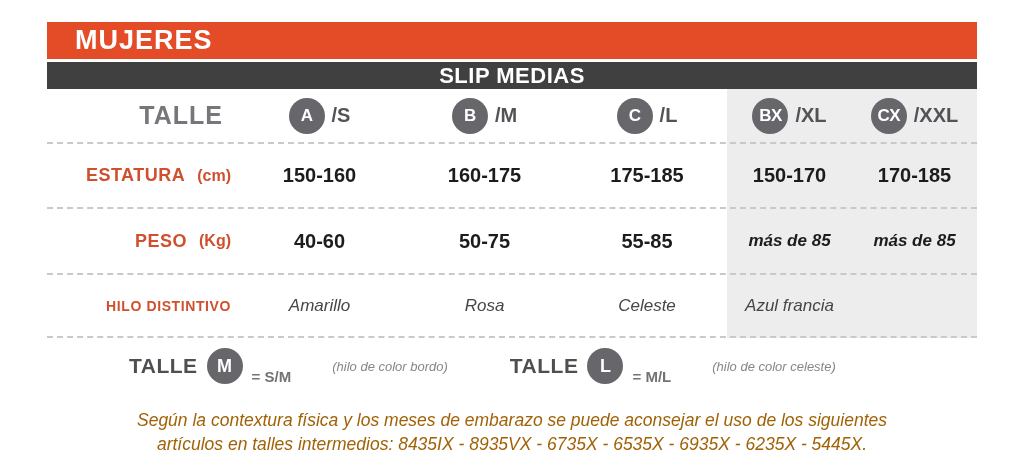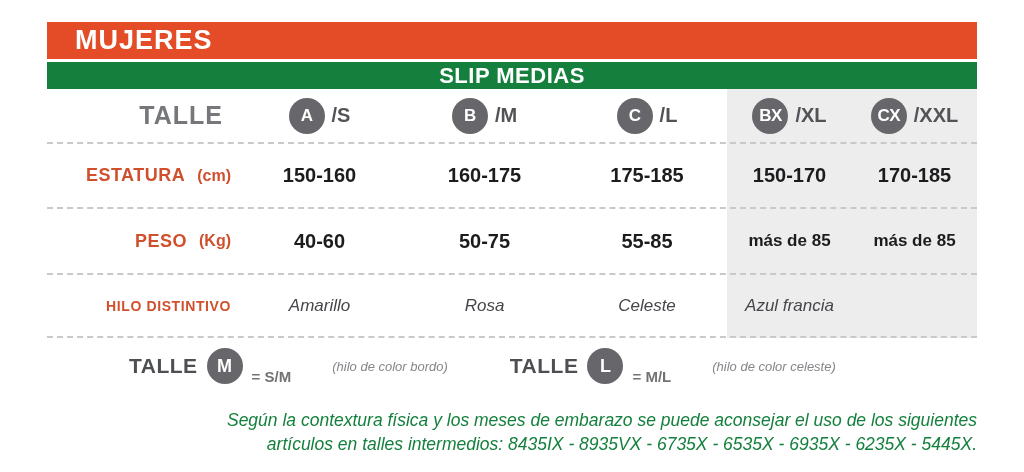--- a/index.html
+++ b/index.html
@@ -12,21 +12,21 @@
   .sheet{position:absolute;left:47px;top:22px;width:930px;}
 
   
   .bar-orange{
     height:37px;background:#E34C26;color:#fff;
     display:flex;align-items:center;
     font-weight:bold;font-size:27px;letter-spacing:1px;
     padding-left:28px;box-sizing:border-box;
   }
   .bar-gray{
-    margin-top:3px;height:27px;background:#15803d;color:#fff;
+    margin-top:3px;height:27px;background:#404040;color:#fff;
     display:flex;align-items:center;justify-content:center;
     font-weight:bold;font-size:22px;letter-spacing:0.5px;
   }
 
   
   .table-wrap{position:relative;}
   .highlight{
     position:absolute;left:680px;top:0;width:250px;height:100%;
     background:#EDEDEE;z-index:0;
   }
@@ -55,43 +55,43 @@
     display:flex;align-items:center;justify-content:center;
     font-weight:bold;font-size:17px;letter-spacing:-0.5px;
   }
   .suffix{font-weight:bold;font-size:20px;color:#535357;}
 
   .row-label{font-weight:bold;font-size:18px;color:#D0502E;letter-spacing:0.5px;}
   .row-unit{font-weight:bold;font-size:16px;color:#D0502E;}
   .r3 .row-label{font-size:14px;letter-spacing:0.6px;}
 
   .val{font-weight:bold;font-size:20px;color:#1C1C1E;}
-  .val.small{font-size:17px;}
+  .val.small{font-size:17px;font-style:italic;}
   .r3 .val{font-weight:normal;font-style:italic;font-size:17px;color:#46464A;}
 
   
   .notes{
     height:56px;display:flex;align-items:center;
     padding-left:82px;box-sizing:border-box;
   }
   .note{display:flex;align-items:center;gap:9px;}
   .note + .note{margin-left:62px;}
   .note-prefix{font-weight:bold;font-size:21px;color:#4E4F52;letter-spacing:0.5px;}
   .note-badge{
     width:36px;height:36px;border-radius:50%;background:#66666B;color:#fff;
     display:flex;align-items:center;justify-content:center;
     font-weight:bold;font-size:18px;
   }
   .note-eq{font-weight:bold;font-size:15px;color:#737373;margin-top:20px;}
   .note-detail{font-style:italic;font-size:13px;color:#85868A;padding-left:2px;margin-left:30px;}
 
   
   .footnote{
-    margin-top:14px;text-align:right;
-    font-style:italic;font-size:17.5px;line-height:24px;color:#15803d;
+    margin-top:14px;text-align:center;
+    font-style:italic;font-size:17.5px;line-height:24px;color:#a16207;
   }
 </style>
 </head>
 <body>
 
 <div class="page">
   <div class="sheet">
 
     <div class="bar-orange">
       <span>MUJERES</span>

